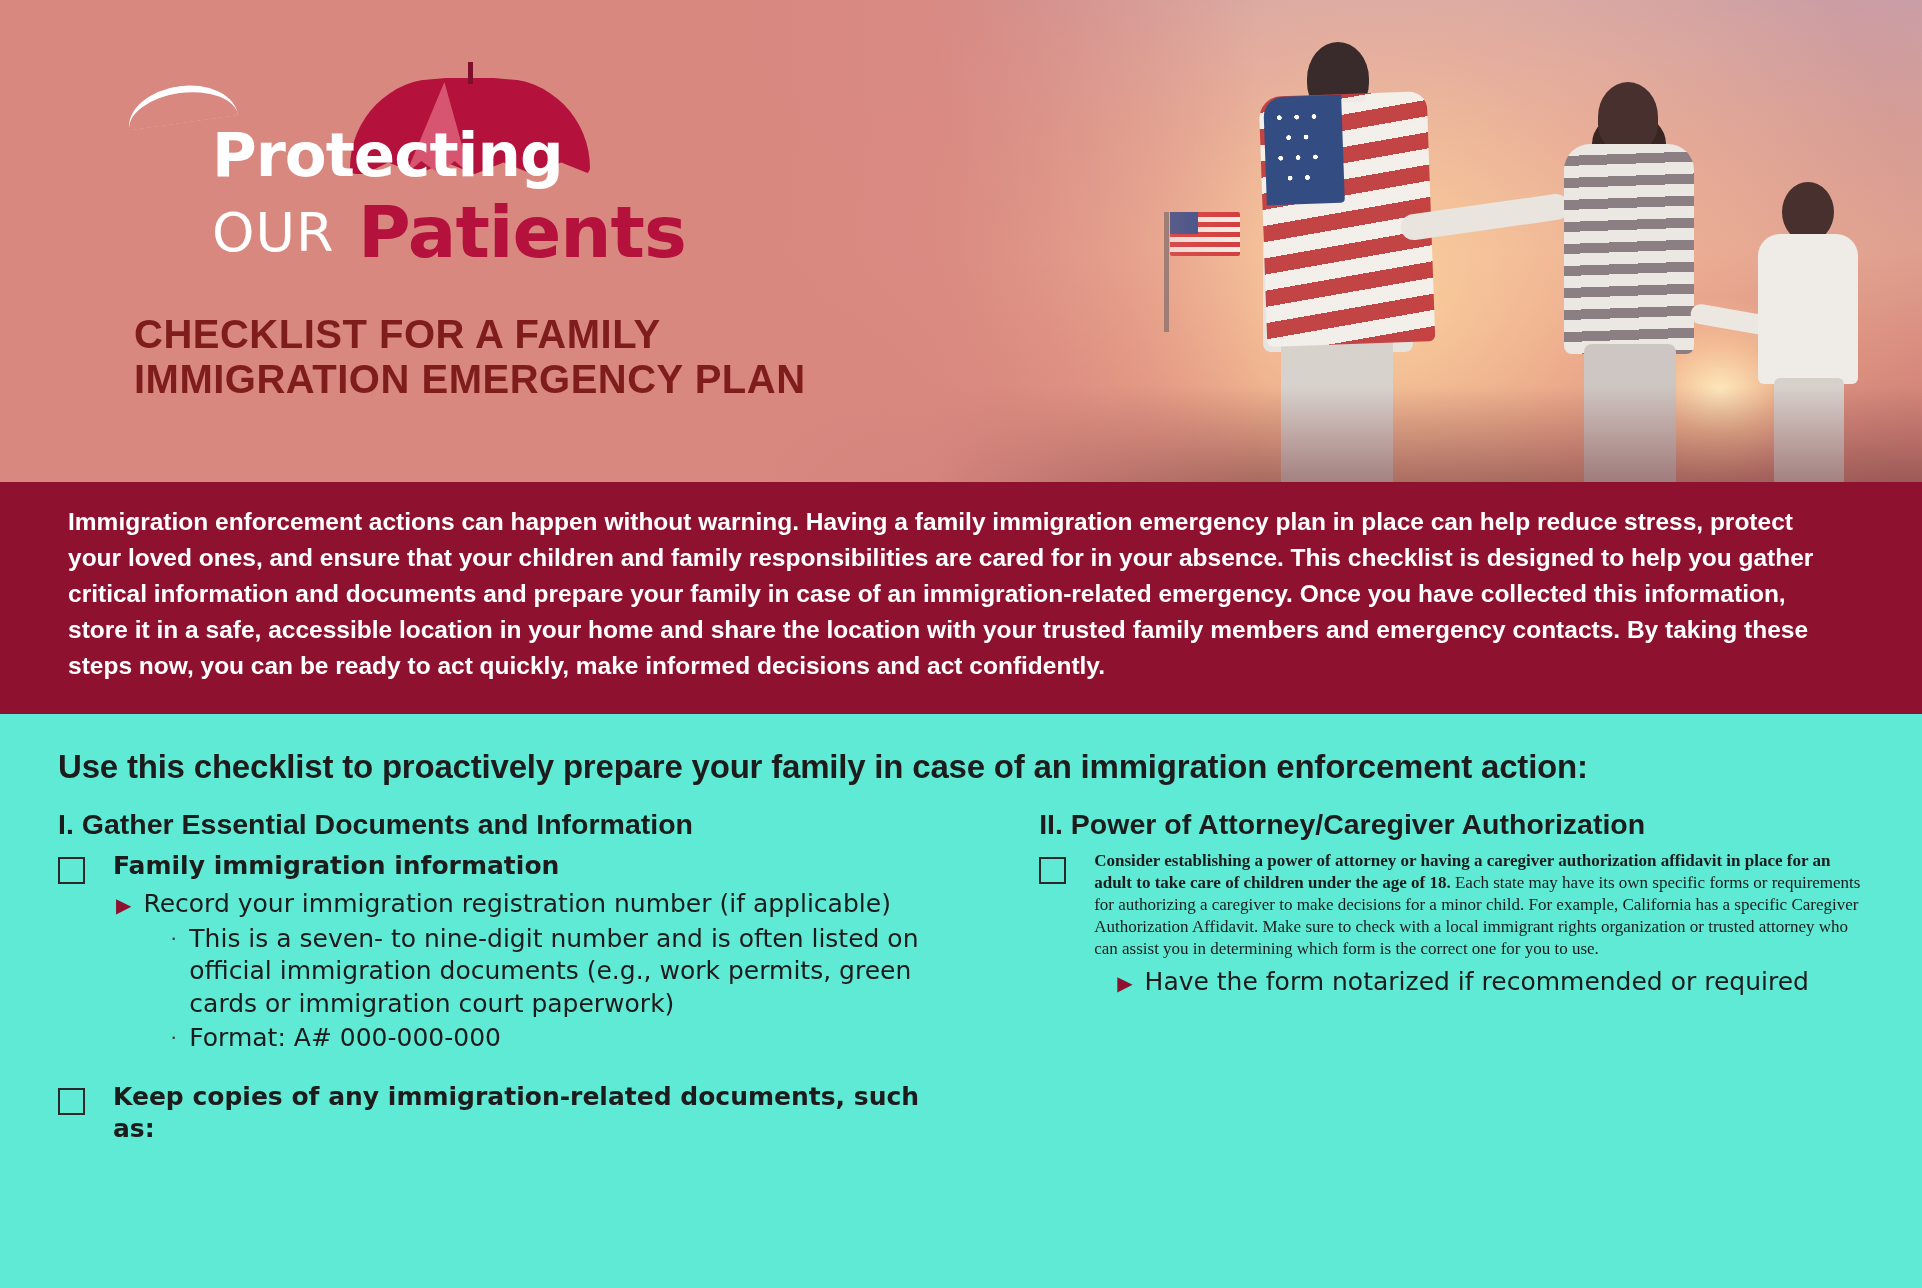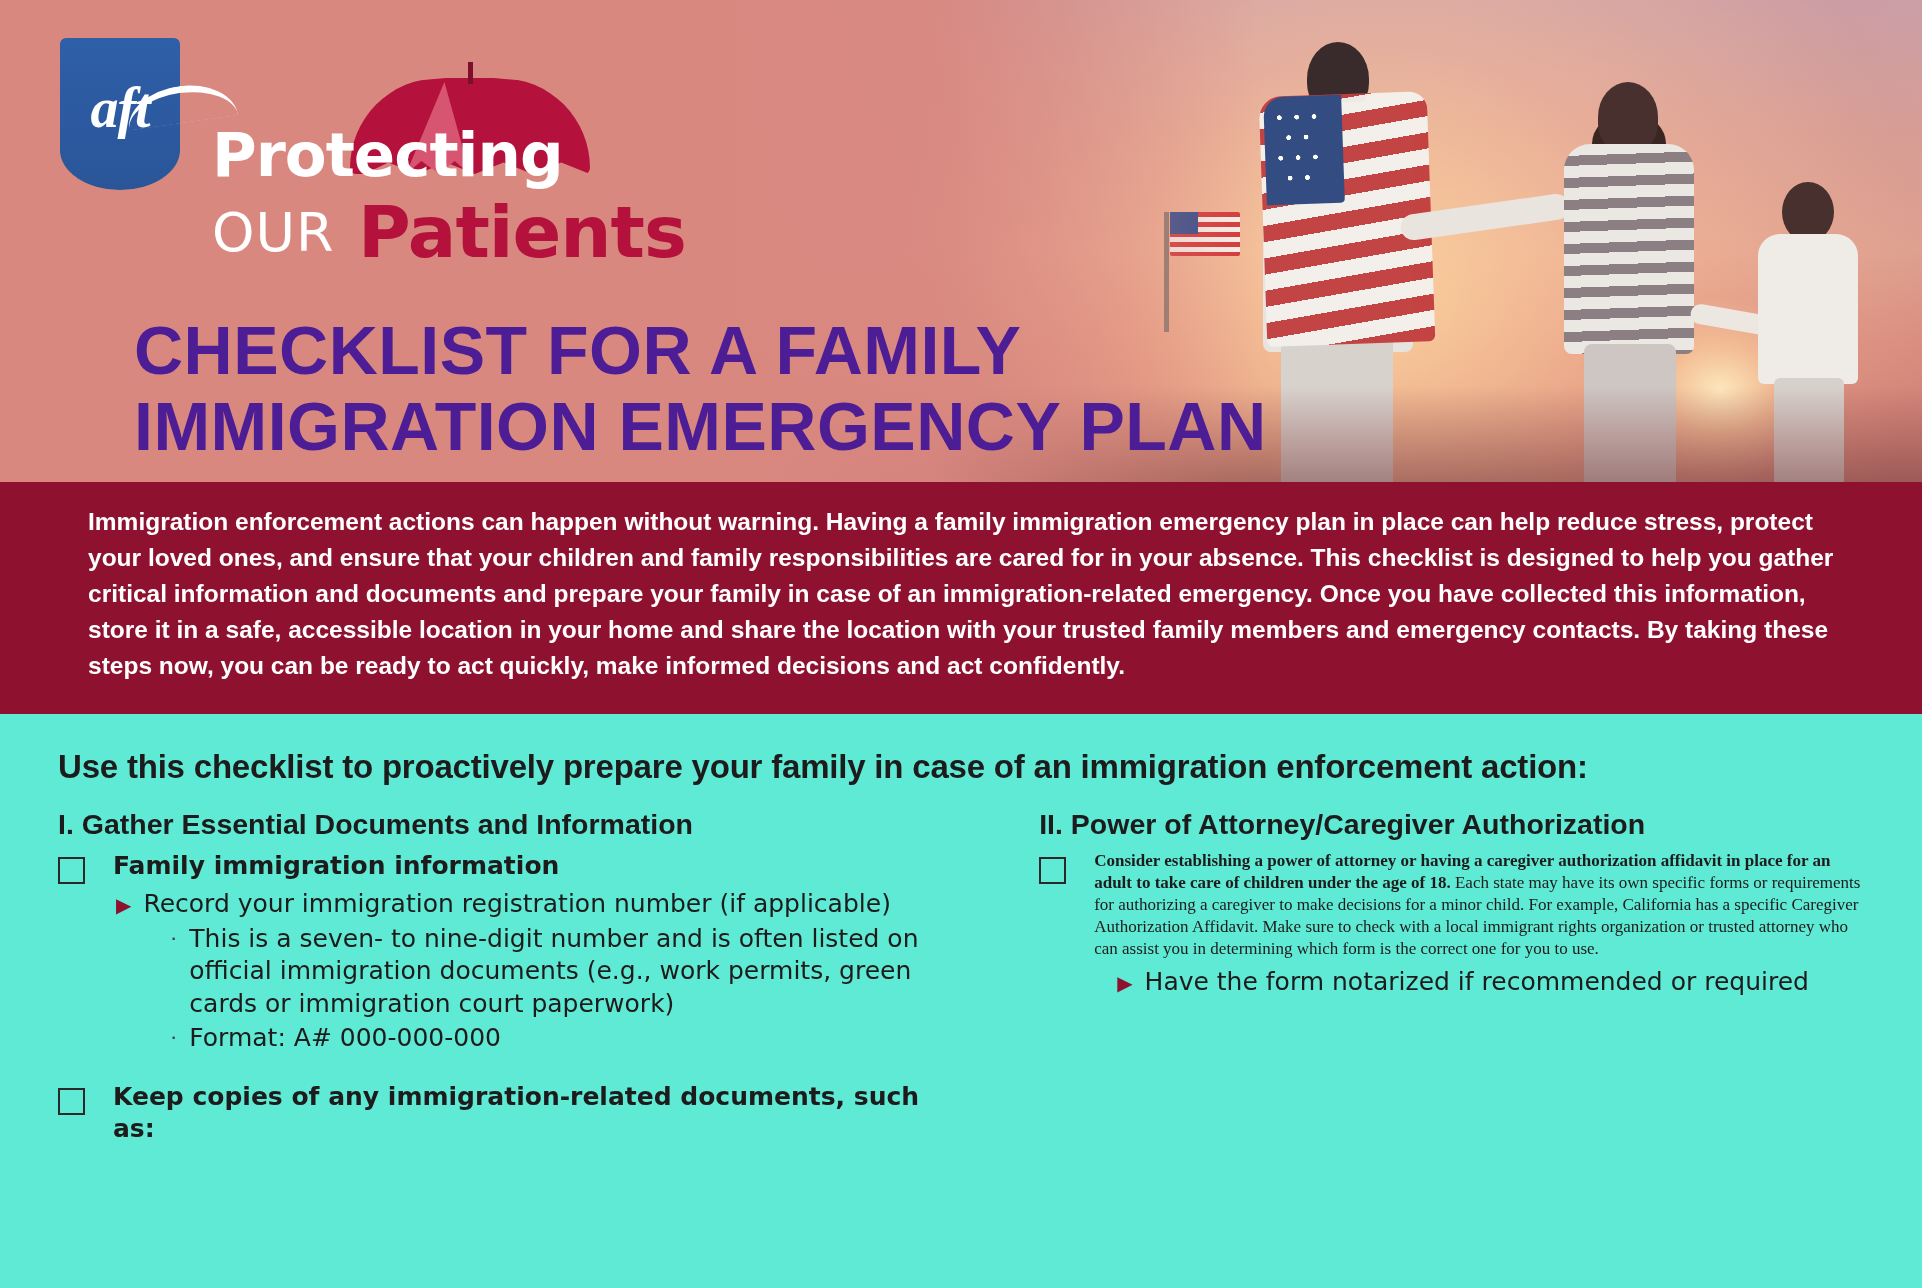--- a/index.html
+++ b/index.html
@@ -237,34 +237,34 @@
     font-size: 72px;
     color: #b4123c;
     letter-spacing: -1px;
     line-height: 1;
   }
   .hero-title {
     position: absolute;
     left: 134px; top: 312px;
     font-family: "Liberation Sans", sans-serif;
     font-weight: bold;
-    font-size: 68px;
+    font-size: 40px;
     line-height: 1.12;
-    color: #4c1d95;
+    color: #7f1d1d;
     letter-spacing: 0.5px;
   }
 
   
   .intro-band {
     position: absolute;
     left: 0; top: 482px;
     width: 1922px; height: 232px;
     background: #8e1230;
     box-sizing: border-box;
-    padding: 22px 70px 0 88px;
+    padding: 22px 70px 0 68px;
   }
   .intro-text {
     font-family: "Liberation Sans", sans-serif;
     font-weight: bold;
     font-size: 24.5px;
     line-height: 1.47;
     color: #ffffff;
   }
 
   
@@ -397,23 +397,20 @@
     </div>
     <div class="small-flag">
       <div class="pole"></div>
       <div class="fl"></div>
     </div>
 
     <div class="hero-ground"></div>
     <div class="hero-left-wash"></div>
 
     <div class="logo-block">
-      <div class="aft-shield">
-        <span class="aft-text">aft</span>
-      </div>
       <div class="aft-swoosh"></div>
       <div class="umbrella">
         <div class="dome"></div>
         <div class="panel-l"></div>
         <div class="tip"></div>
       </div>
       <div class="brand-protecting">Protecting</div>
       <div class="brand-our">OUR</div>
       <div class="brand-patients">Patients</div>
     </div>

